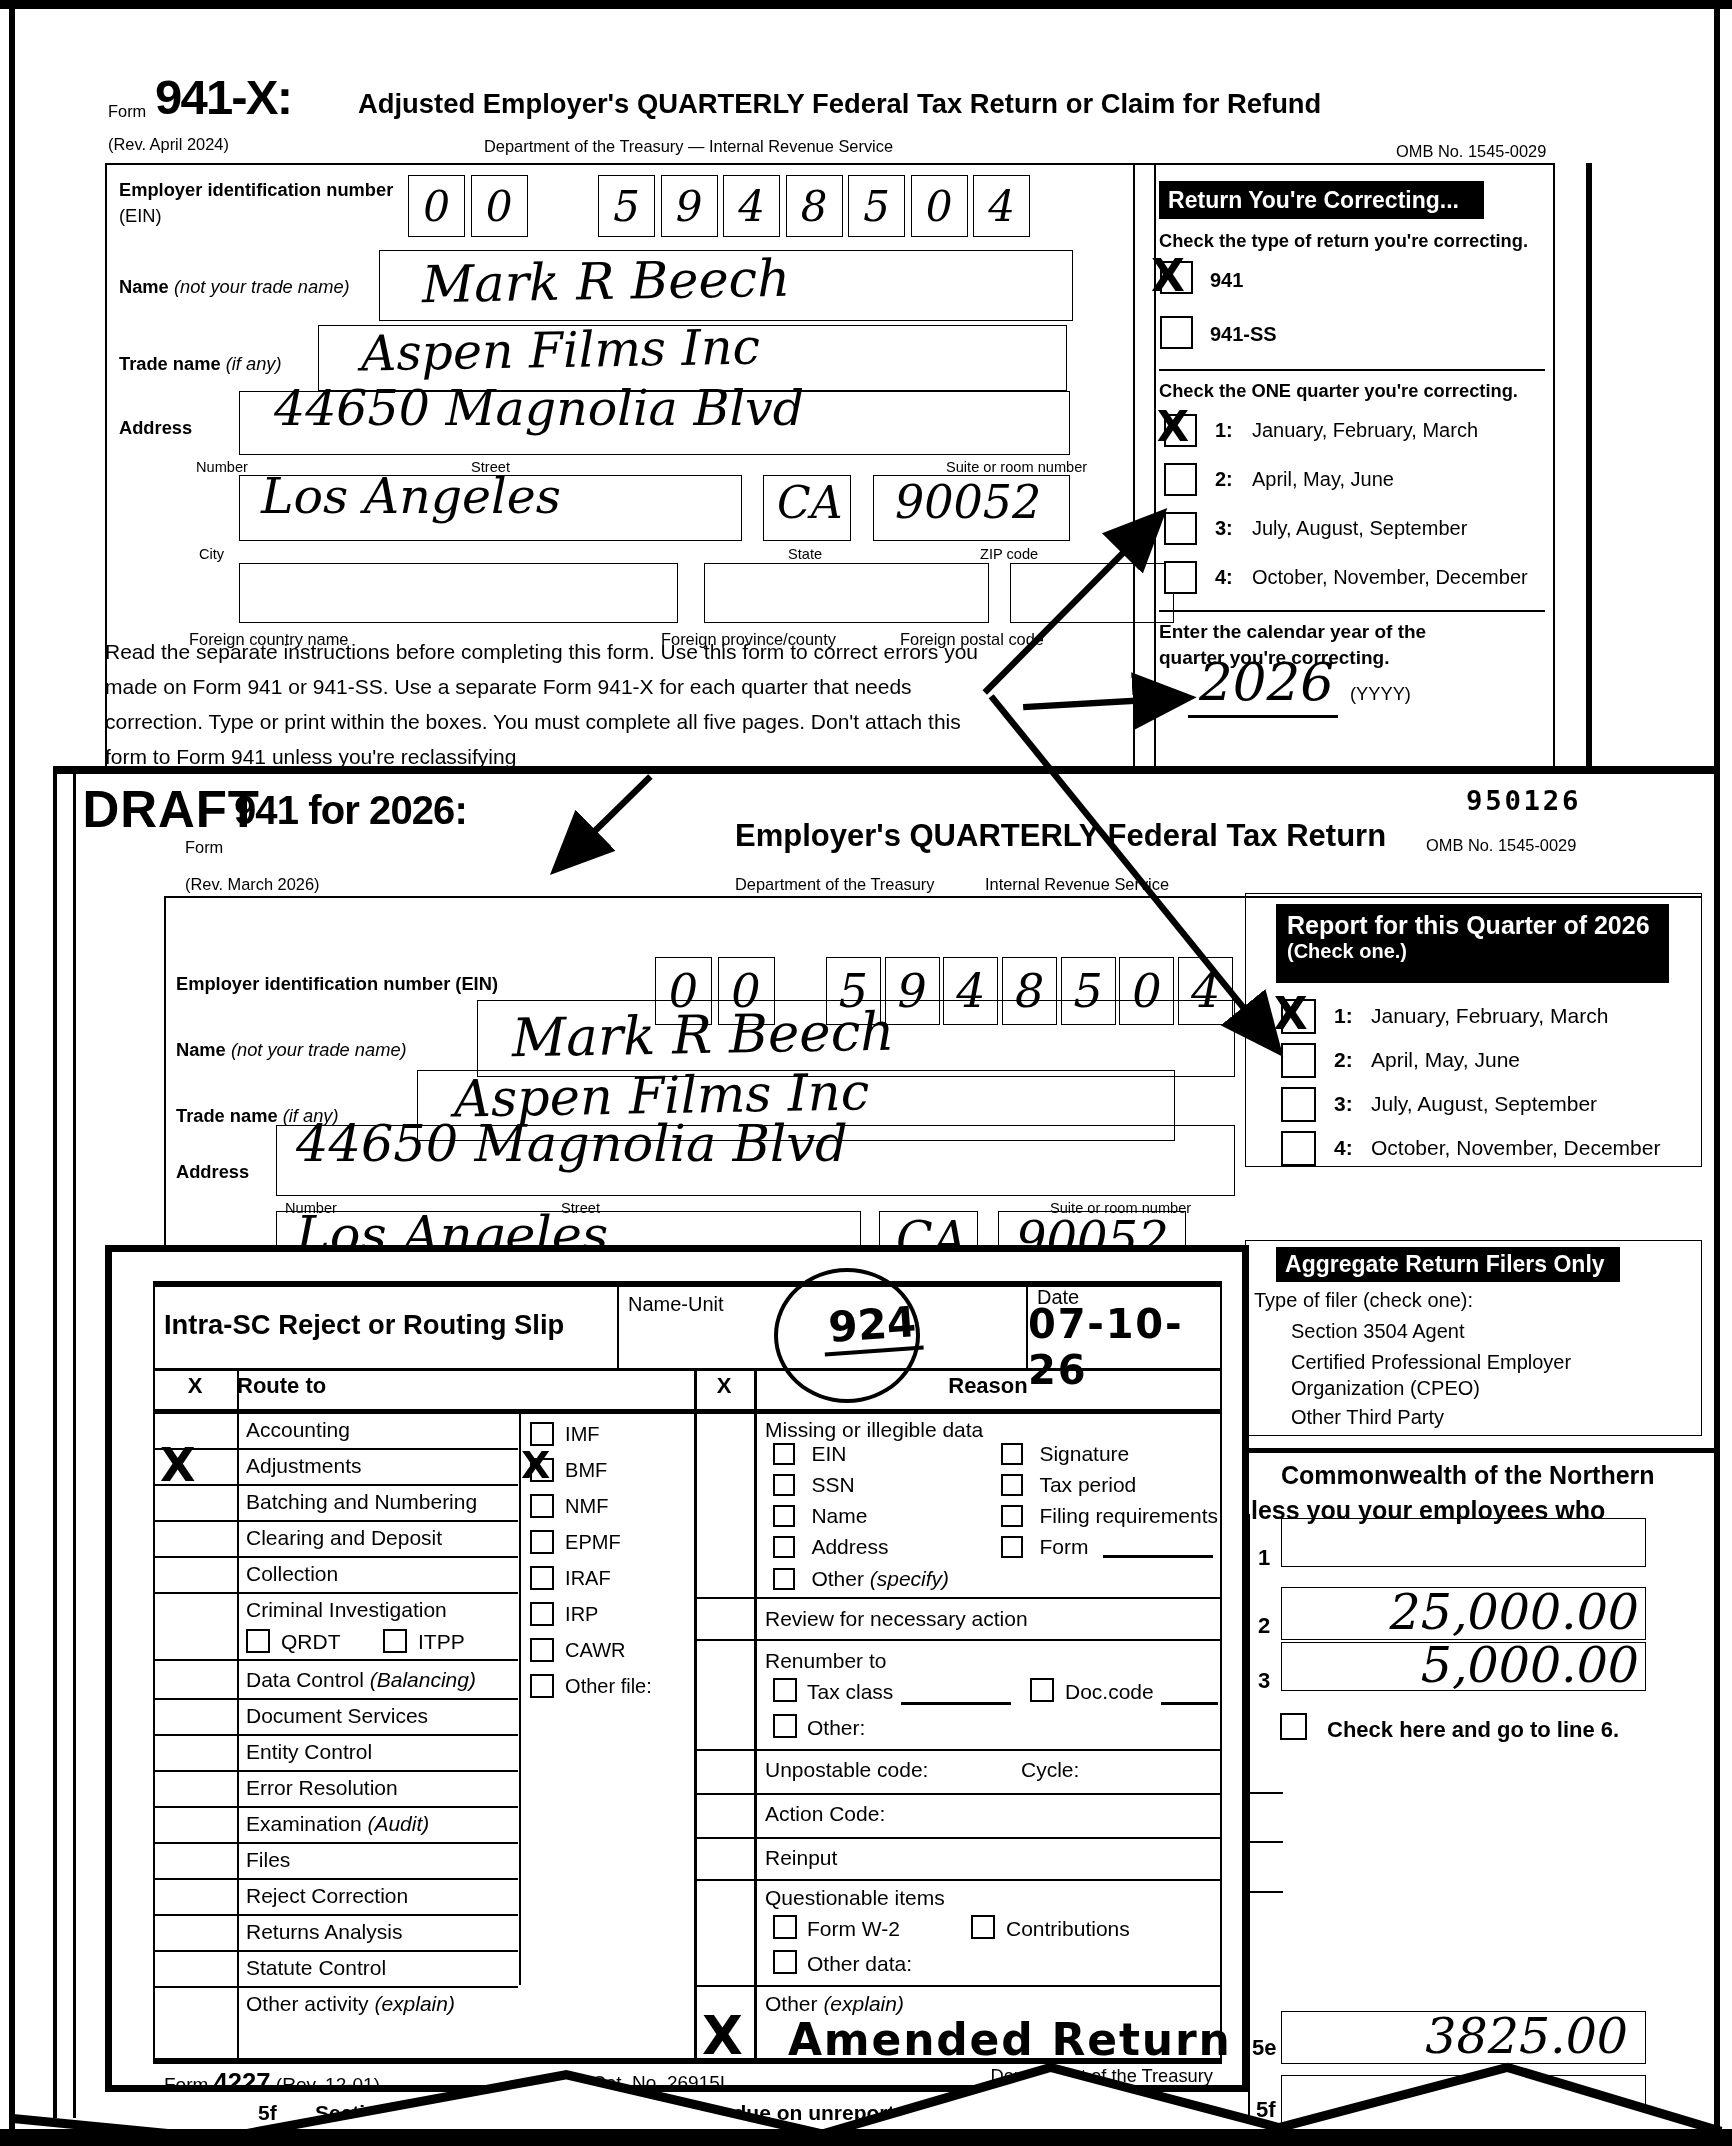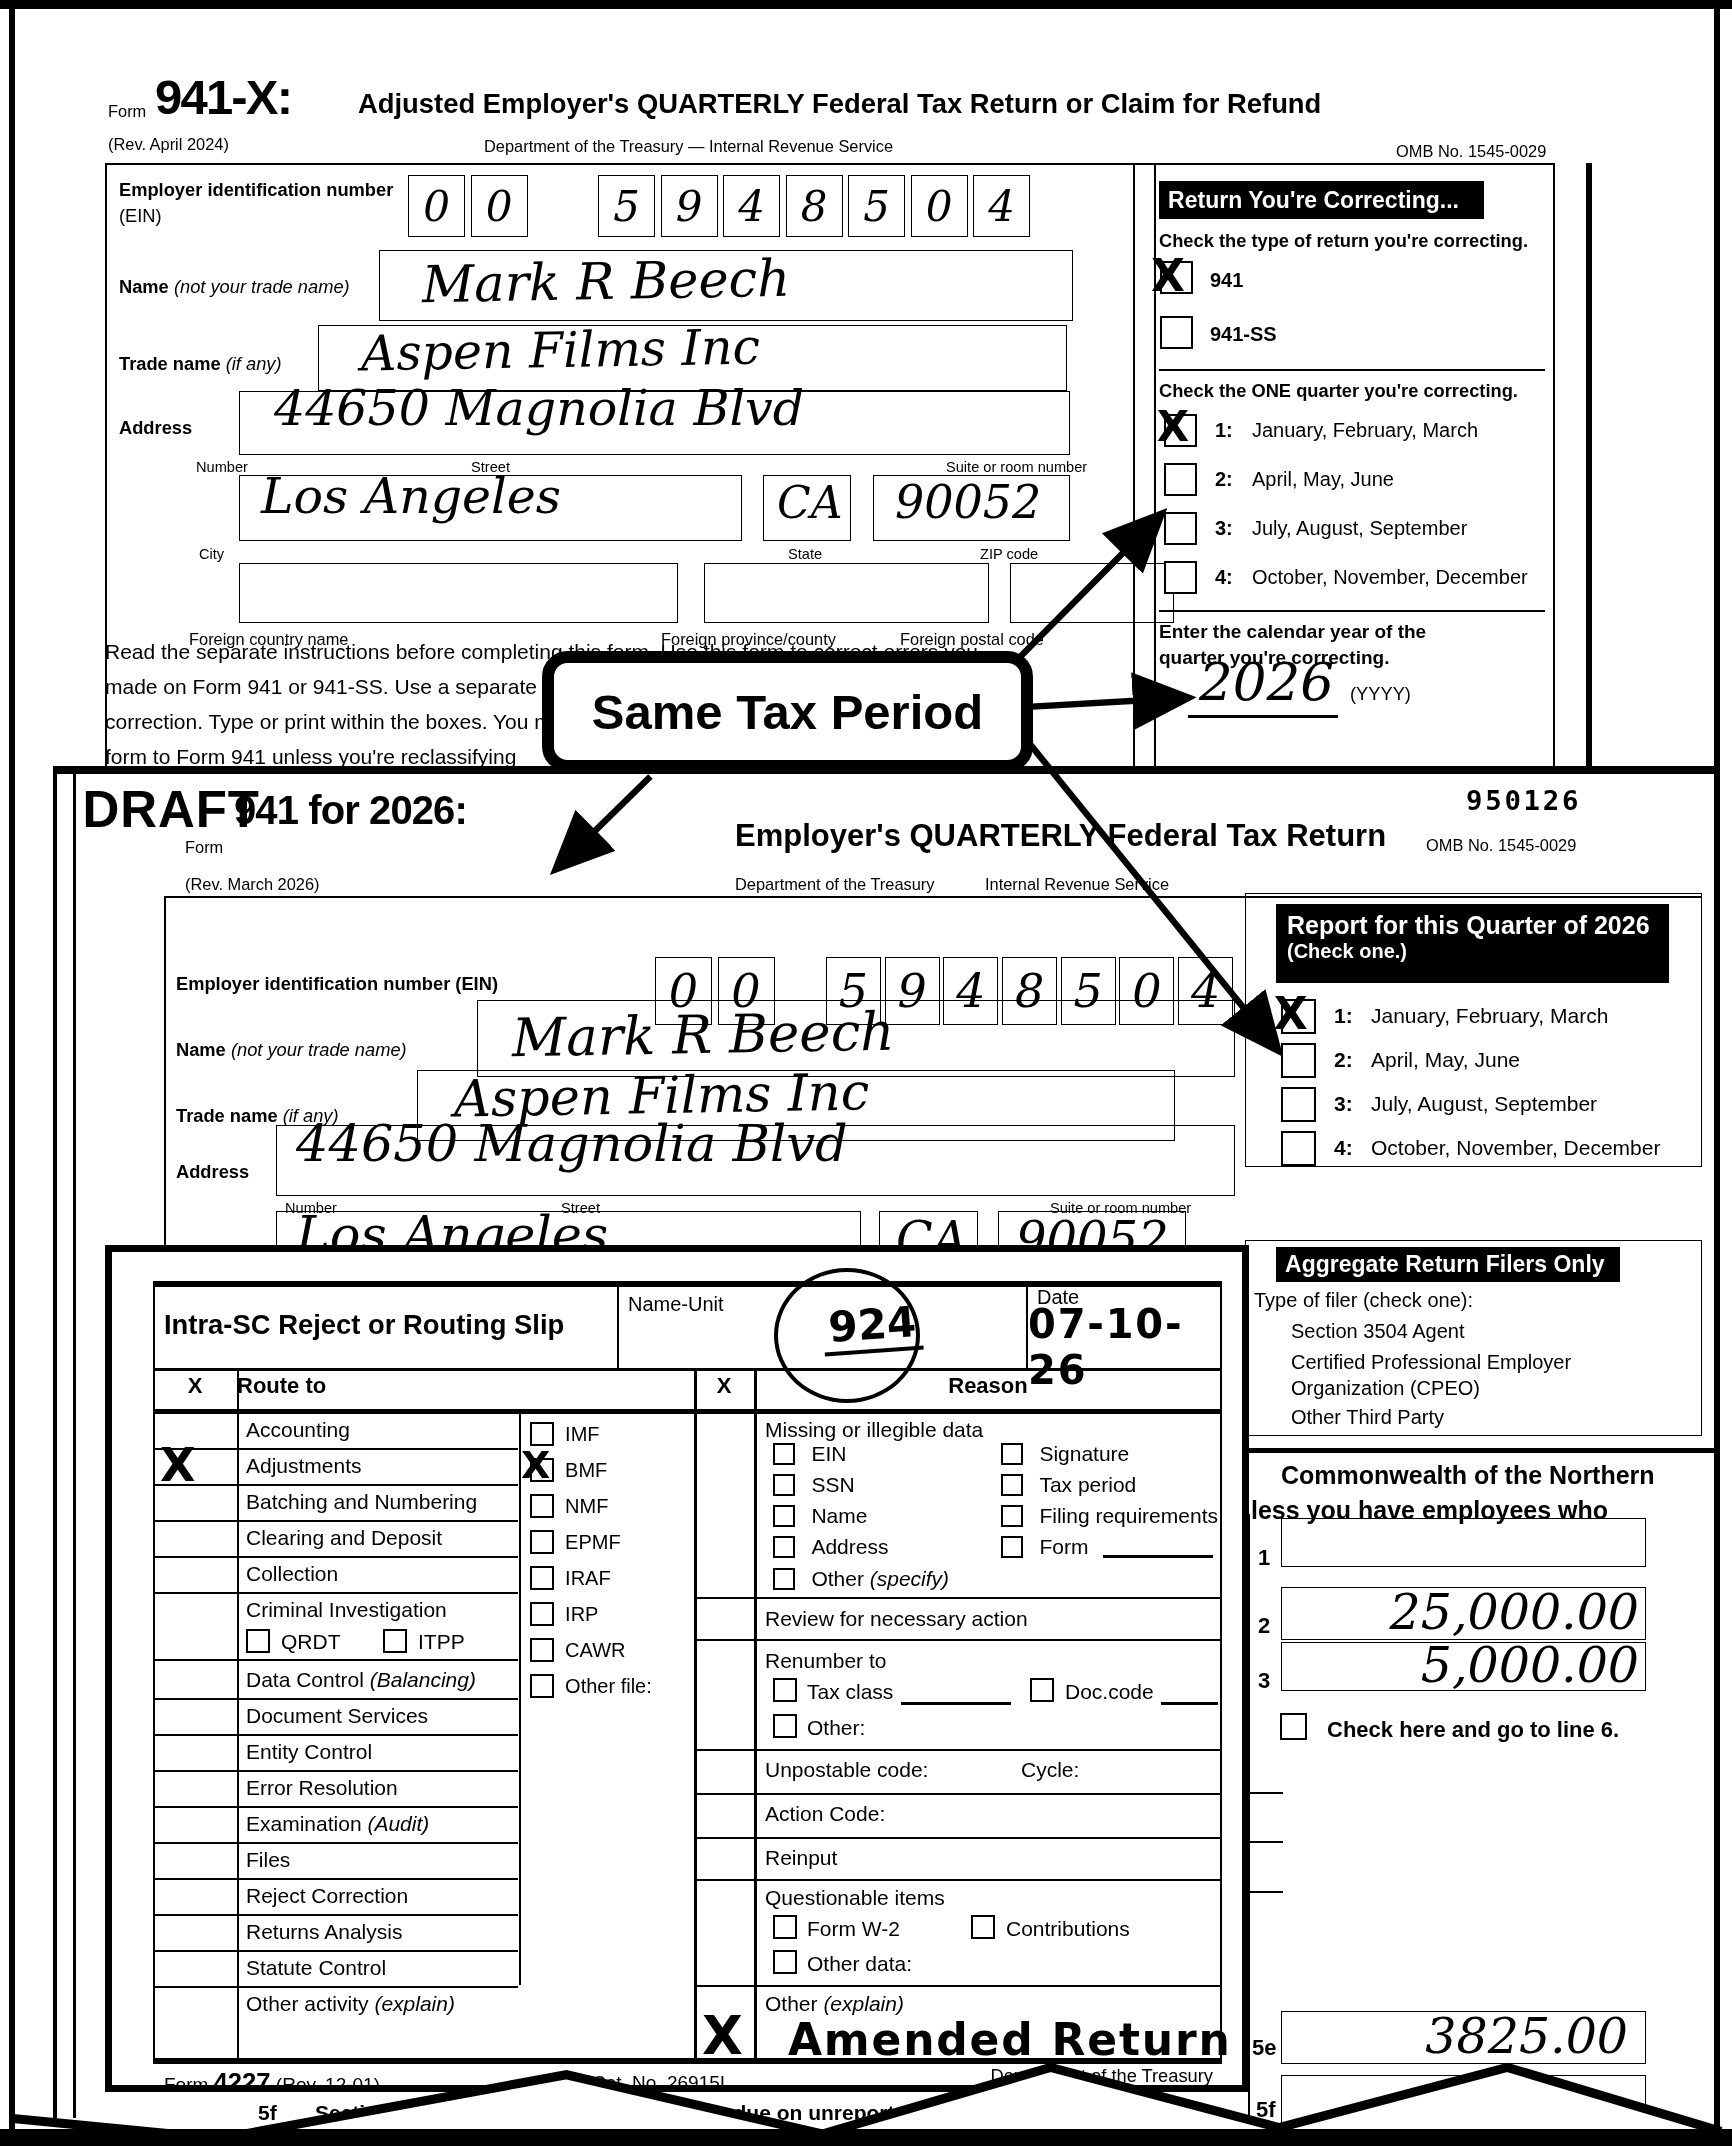--- a/index.html
+++ b/index.html
@@ -286,21 +286,21 @@
     <div class="box" style="left:1188px;top:466px;width:457px;height:196px"></div>
     <div class="invbar" style="left:1219px;top:473px;width:344px;height:35px;font-size:23px;padding:3.7px 9.1px">Aggregate Return Filers Only</div>
     <span class="abs" style="left:1197px;top:515px;font-size:20px">Type of filer (check one):</span>
     <span class="abs" style="left:1234px;top:546px;font-size:20px">Section 3504 Agent</span>
     <span class="abs" style="left:1234px;top:577px;font-size:20px">Certified Professional Employer</span>
     <span class="abs" style="left:1234px;top:603px;font-size:20px">Organization (CPEO)</span>
     <span class="abs" style="left:1234px;top:632px;font-size:20px">Other Third Party</span>
 
     <div class="hl" style="left:1190px;top:674px;width:471px;height:4.6px"></div>
     <span class="abs b" style="left:1224px;top:687px;font-size:25px">Commonwealth of the Northern</span>
-    <span class="abs b" style="left:1194px;top:722px;font-size:25px">less you have employees who</span>
+    <span class="abs b" style="left:1194px;top:722px;font-size:25px">less you your employees who</span>
 
     <div class="vl" style="left:1191px;top:740px;width:1.8px;height:604px"></div>
     <span class="abs b" style="left:1201px;top:771px;font-size:22px">1</span>
     <div class="box" style="left:1224px;top:744px;width:365px;height:49px"></div>
     <span class="abs b" style="left:1201px;top:839px;font-size:22px">2</span>
     <div class="box" style="left:1224px;top:813px;width:365px;height:53px"></div>
     <span class="amt" style="left:1224px;top:810px;width:358px;font-size:49px">25,000.00</span>
     <span class="abs b" style="left:1201px;top:894px;font-size:22px">3</span>
     <div class="box" style="left:1224px;top:868px;width:365px;height:49px"></div>
     <span class="amt" style="left:1224px;top:863px;width:358px;font-size:49px">5,000.00</span>
@@ -530,22 +530,19 @@
       <marker id="ah" markerWidth="10" markerHeight="9" refX="8" refY="4.5" orient="auto">
         <polygon points="0,0 10,4.5 0,9" fill="#000"></polygon>
       </marker>
     </defs>
     <line x1="1078" y1="758" x2="1268" y2="566" stroke="#000" stroke-width="7" marker-end="url(#ah)"></line>
     <line x1="1120" y1="774" x2="1296" y2="764" stroke="#000" stroke-width="7" marker-end="url(#ah)"></line>
     <line x1="712" y1="850" x2="612" y2="948" stroke="#000" stroke-width="7" marker-end="url(#ah)"></line>
     <line x1="1085" y1="762" x2="1396" y2="1146" stroke="#000" stroke-width="7" marker-end="url(#ah)"></line>
   </svg>
 
-  <div class="abs" style="left:542px;top:651px;width:491px;height:121px;background:#fff;border:12px solid #000;border-radius:25.6px;z-index:40;display:flex;align-items:center;justify-content:center">
-    <span style="font-size:49px;font-weight:800">Same Tax Period</span>
-  </div>
 
   <div class="hl" style="left:0;top:0;width:1732px;height:9.1px;z-index:50"></div>
   <div class="hl" style="left:0;top:2129px;width:1732px;height:17.4px;z-index:50"></div>
   <div class="vl" style="left:9.1px;top:0;width:5.5px;height:2146px;z-index:50"></div>
   <div class="vl" style="left:1714px;top:0;width:5.5px;height:2146px;z-index:50"></div>
 </div>
 
 
 </body></html>

